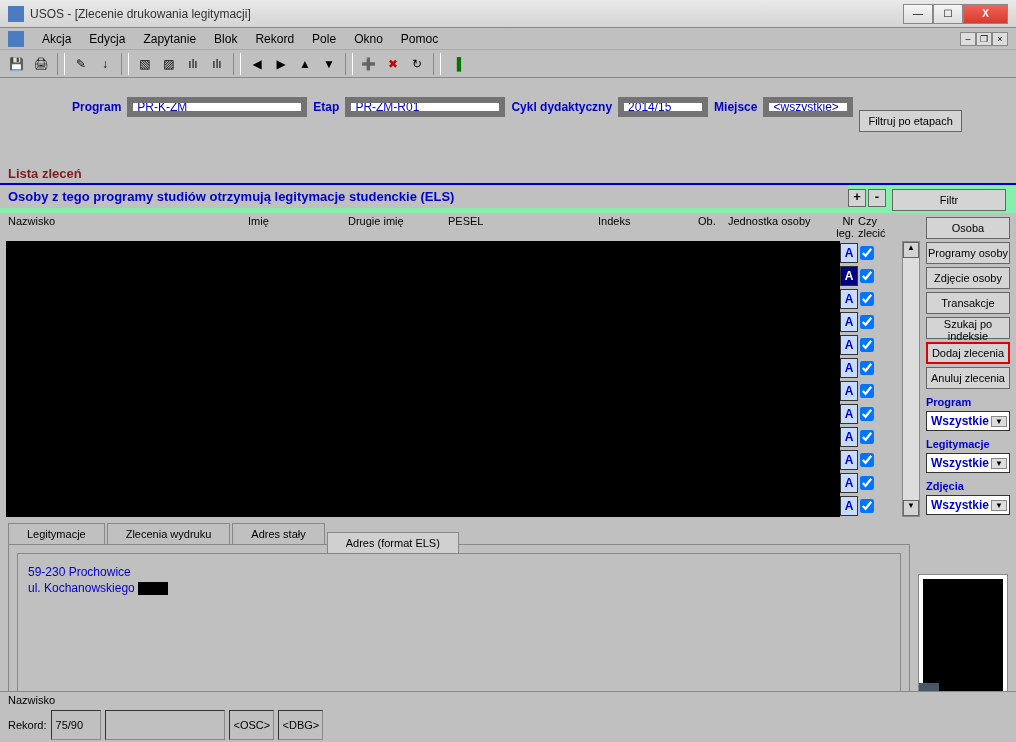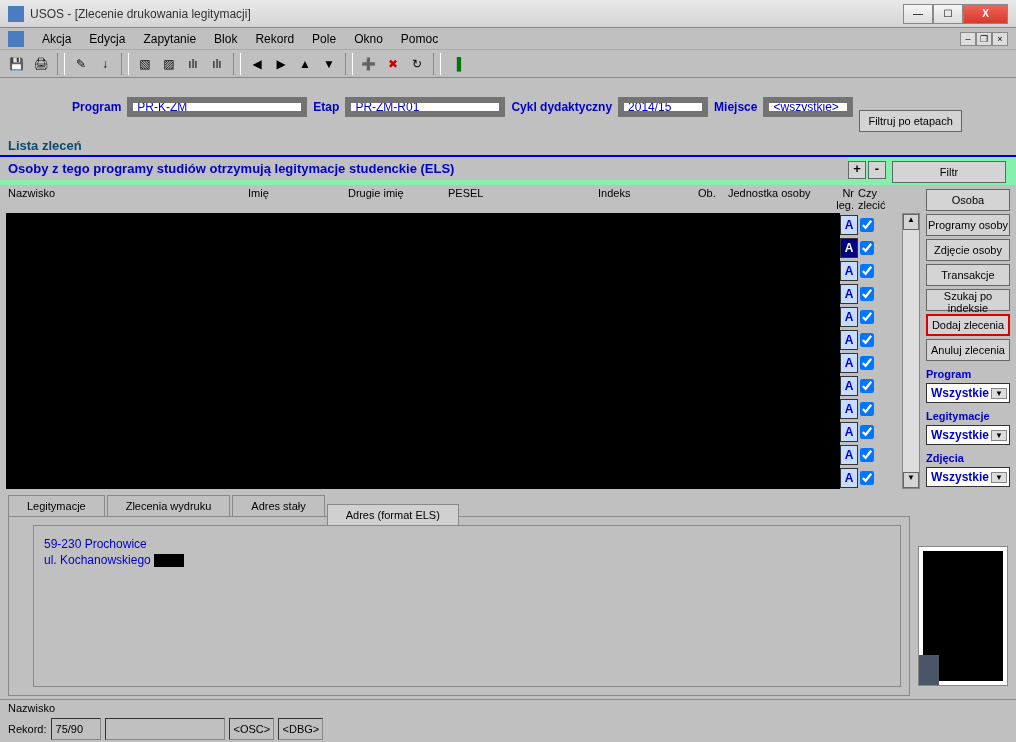--- a/index.html
+++ b/index.html
@@ -23,21 +23,21 @@
   .toolbar { height: 28px; background: #c0c0c0; display: flex; align-items: center; padding: 2px 6px; gap: 2px; border-bottom: 1px solid #888; }
   .tool-btn { width: 22px; height: 22px; background: #c0c0c0; border: 1px solid transparent; display:flex;align-items:center;justify-content:center; font-size:12px; cursor:pointer; }
   .tool-sep { width: 8px; height: 22px; border-left: 1px solid #888; border-right:1px solid #fff; margin: 0 3px; }
   
   
   .filter-row { background: #c0c0c0; padding: 4px 16px; display: flex; align-items: center; gap: 6px; }
   .filter-label { color: #0000cc; font-weight: bold; font-size: 12px; }
   .filter-input { height: 20px; border: 6px solid #737373; background: #fff; color: #0000cc; font-size: 12px; padding: 0 4px; }
   .filter-btn { height: 22px; background: #d4d4d4; border: 1px solid #666; padding: 0 8px; font-size: 11px; cursor:pointer;margin-top:28px; }
   
-  .section-title { color: #0c4a6e; font-weight: bold; font-size: 13px; padding: 2px 8px; border-bottom: 2px solid #0000cc; background:#c0c0c0; }
+  .section-title { color: #7f1d1d; font-weight: bold; font-size: 13px; padding: 2px 8px; border-bottom: 2px solid #0000cc; background:#c0c0c0;margin-top:28px; }
   .section-subtitle { color: #0000cc; font-weight: bold; font-size: 13px; padding: 4px 8px; background:#c0c0c0; }
 
   
   .main-area { display: flex; background: #c0c0c0; }
   .left-pane { flex: 1; padding: 0 6px; }
   .right-pane { width: 108px; padding: 4px 6px 0 0; display:flex;flex-direction:column;gap:3px; }
   
   
   .col-headers { display: flex; font-size: 11px; color: #000; padding: 2px 0; }
   .col-headers > div { padding: 0 2px; }
@@ -62,31 +62,31 @@
   .side-select { height: 20px; background: #fff; border: 1px solid #333; display:flex;align-items:center;padding:0 4px;color:#0000cc;font-size:12px;font-weight:bold;position:relative; }
   .side-select::after { content:"▼"; position:absolute; right:2px; font-size:8px; color:#000; background:#ddd;border:1px solid #888;width:14px;text-align:center; }
 
   
   .tabs-area { background:#c0c0c0; padding: 6px 8px; }
   .tab-strip { display: flex; }
   .tab { padding: 4px 18px; background: #c0c0c0; border: 1px solid #888; border-bottom: none; font-size: 11px; cursor:pointer; margin-right:2px; }
   .tab.active { background: #d0d0d0; position:relative; top:9px; }
   .tab-body-outer { display:flex; gap:8px; }
   .tab-body { border: 1px solid #888; background: #c0c0c0; padding: 8px; height: 180px; flex:1; }
-  .tab-inner { border: 1px solid #888; background: #c0c0c0; height: 100%; padding: 10px; margin-left: 16px; }
+  .tab-inner { border: 1px solid #888; background: #c0c0c0; height: 100%; padding: 10px; }
   .addr-text { color: #0000cc; font-size: 12px; line-height: 16px; }
   .addr-black { display:inline-block; width: 30px; height: 13px; background:#000; vertical-align:middle; }
   .photo-box { width: 90px; height: 140px; border: 1px solid #888; background: #fff; margin-top: 30px; position:relative; }
   .photo-inner { position:absolute; top:4px; left:4px; right:4px; bottom:4px; background:#000; }
   .photo-cloth { position:absolute; bottom:0; left:0; width:20px; height:30px; background:#4a5568; }
 
   
   .status-area { position:absolute; bottom:0; left:0; right:0; background:#c0c0c0; border-top:1px solid #888; }
   .status-row { padding: 2px 8px; font-size: 11px; display:flex; gap:4px; align-items:center; }
-  .status-field { height: 22px; border: 1px inset #888; background:#c0c0c0; padding:0 4px; font-size:11px; display:inline-flex;align-items:center; }
+  .status-field { height: 30px; border: 1px inset #888; background:#c0c0c0; padding:0 4px; font-size:11px; display:inline-flex;align-items:center; }
 </style>
 </head>
 <body>
 
 <div class="titlebar">
   <div class="titlebar-icon"></div>
   <div class="titlebar-text">USOS - [Zlecenie drukowania legitymacji]</div>
   <div class="win-btns">
     <div class="win-btn">—</div>
     <div class="win-btn">☐</div>

